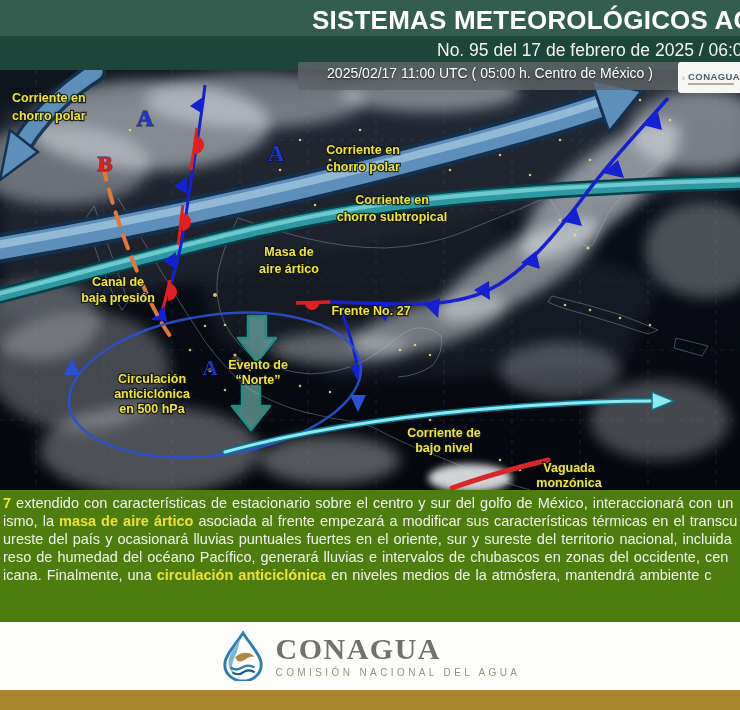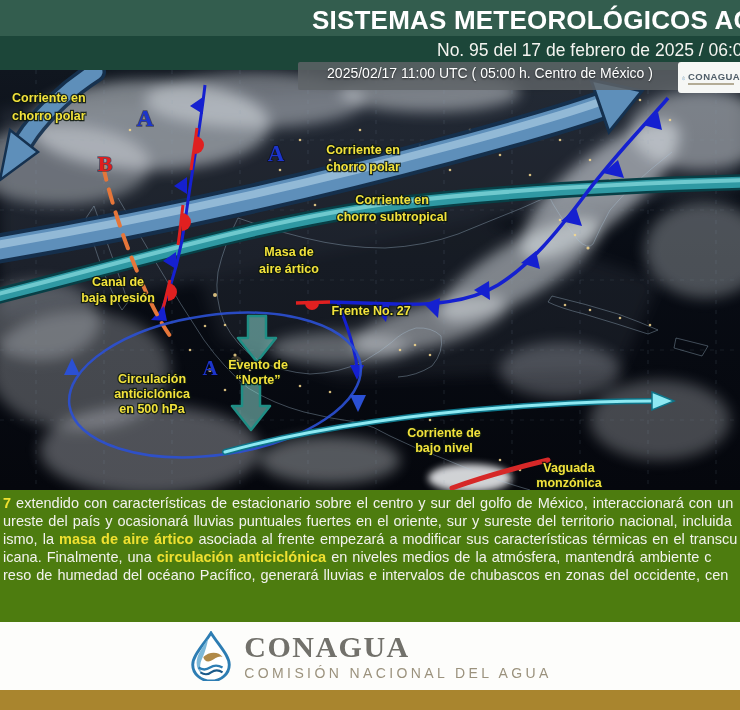--- a/index.html
+++ b/index.html
@@ -33,21 +33,21 @@
   #panel{position:absolute;left:0;top:490px;width:740px;height:132px;background:#4d7c0f;
          overflow:hidden;padding:4px 0 0 3px;box-sizing:border-box;}
   .sum-line{white-space:nowrap;font-size:14.5px;line-height:18px;color:#f2f2ee;word-spacing:1px;}
   .sum-line .hl{color:#f0e130;font-weight:700;}
   
   #footer{position:absolute;left:0;top:622px;width:740px;height:68px;background:#fdfdfb;
           display:flex;align-items:center;justify-content:center;gap:10px;}
   #brand-block{display:flex;flex-direction:column;}
   #brand-name{font-family:"Liberation Serif",serif;font-weight:700;font-size:30px;color:#72716b;
               letter-spacing:1.5px;line-height:30px;}
-  #brand-sub{font-size:14px;color:#9b927d;letter-spacing:3.4px;margin-top:3px;}
+  #brand-sub{font-size:10px;color:#9b927d;letter-spacing:3.4px;margin-top:3px;}
   #goldbar{position:absolute;left:0;top:690px;width:740px;height:20px;background:#a9852e;}
 </style>
 </head>
 <body>
 
 <div id="page">
 
   <div id="hdr-bar1"></div>
   <div id="hdr-bar2"></div>
   <div id="hdr-title">SISTEMAS METEOROLÓGICOS ACTIVOS</div>
@@ -295,24 +295,24 @@
     </svg>
     <div>
       <div class="btxt">CONAGUA</div>
       <div class="bsub"></div>
     </div>
   </div>
 
   <div id="panel">
     <div>
         <div class="sum-line"><span class="hl">7</span><span> extendido con características de estacionario sobre el centro y sur del golfo de México, interaccionará con un</span></div>
+        <div class="sum-line"><span>ismo, la </span><span class="hl">masa de aire ártico</span><span> asociada al frente empezará a modificar sus características térmicas en el transcu</span></div>
         <div class="sum-line"><span>ureste del país y ocasionará lluvias puntuales fuertes en el oriente, sur y sureste del territorio nacional, incluida</span></div>
-        <div class="sum-line"><span>ismo, la </span><span class="hl">masa de aire ártico</span><span> asociada al frente empezará a modificar sus características térmicas en el transcu</span></div>
+        <div class="sum-line"><span>reso de humedad del océano Pacífico, generará lluvias e intervalos de chubascos en zonas del occidente, cen</span></div>
         <div class="sum-line"><span>icana. Finalmente, una </span><span class="hl">circulación anticiclónica</span><span> en niveles medios de la atmósfera, mantendrá ambiente c</span></div>
-        <div class="sum-line"><span>reso de humedad del océano Pacífico, generará lluvias e intervalos de chubascos en zonas del occidente, cen</span></div>
       </div>
   </div>
 
   <div id="footer">
     <svg width="46" height="50" viewBox="0 0 46 52">
       <path d="M 23,2 C 14,16 4,26 4,35 a19,17 0 0 0 38,0 C 42,26 32,16 23,2 Z" fill="#fff" stroke="#2d7db3" stroke-width="3"></path>
       <path d="M 20,8 C 14,17 8,25 8,33 C 8,38 10,42 14,45 C 11,40 11,34 14,28 C 17,22 19,14 20,8 Z" fill="#7db8d8"></path>
       <path d="M 15,27 C 21,21 31,21 35,27 C 31,25 27,29 23,31 C 19,33 16,31 15,27 Z" fill="#b08948"></path>
       <path d="M 10,38 q 6,4 12,0 q 6,-4 13,0" stroke="#2d7db3" stroke-width="2.4" fill="none"></path>
       <path d="M 12,43 q 6,4 11,0 q 6,-4 12,0" stroke="#1a5a8a" stroke-width="2.2" fill="none"></path>

